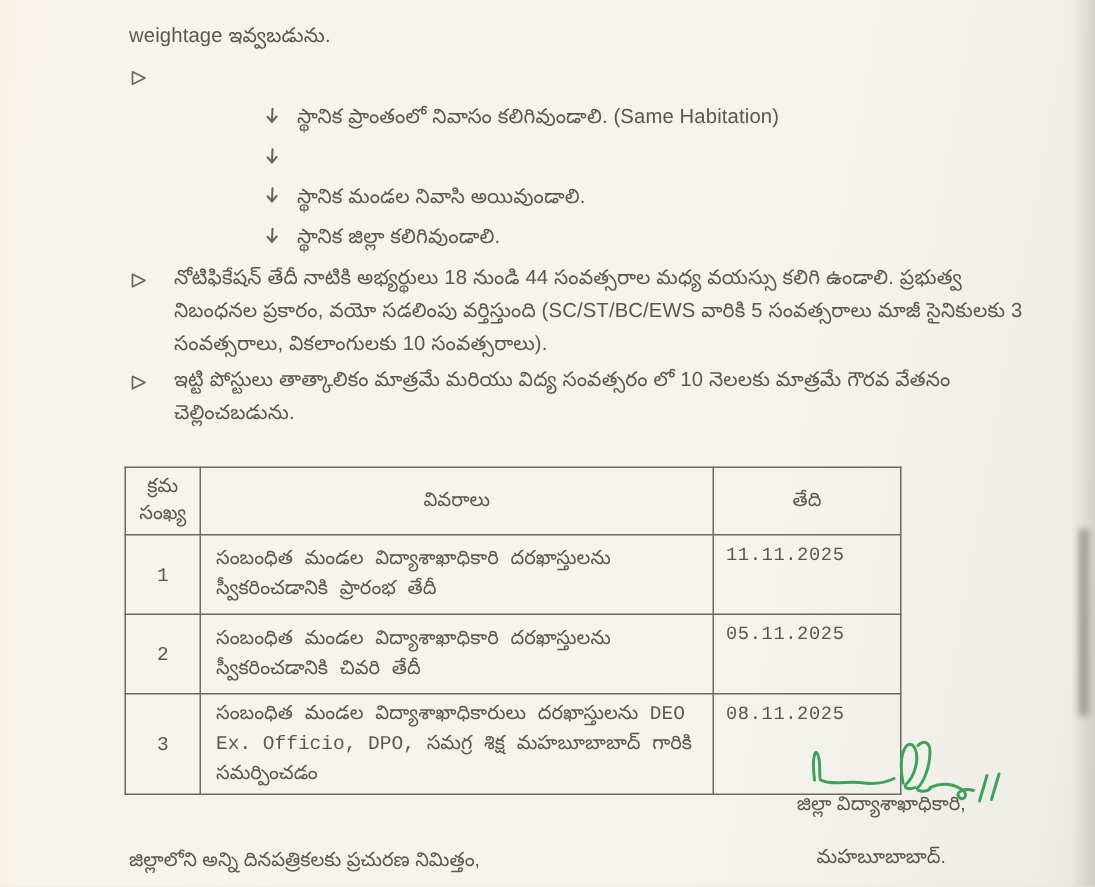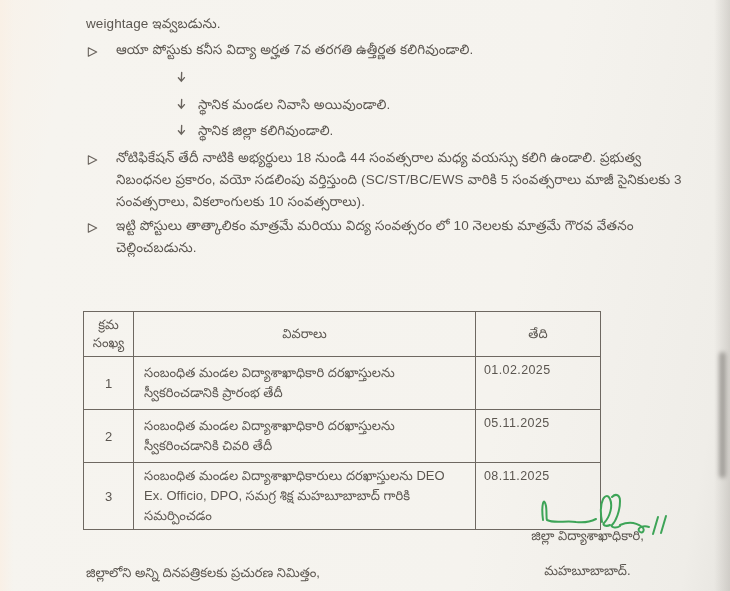--- a/index.html
+++ b/index.html
@@ -31,21 +31,21 @@
   }
   .cont { margin-bottom:4px; }
   .point { display:flex; align-items:flex-start; margin-bottom:2px; }
   .b-ic { flex:0 0 30px; width:30px; padding-top:4px; color:#6a645e; }
   .subs { margin-left:90px; }
   .sub { display:flex; align-items:flex-start; margin-bottom:2px; }
   .s-ic { flex:0 0 22px; width:22px; padding-top:3px; color:#6a645e; }
   .sched {
     position:absolute; left:83px; top:311px; width:517px;
     border-collapse:collapse; table-layout:fixed;
-    font-size:13px; color:var(--ink,#5b5650);
+    font-size:13px; color:var(--ink,#5b5650);font-family:Liberation Mono, monospace;
   }
   .sched th, .sched td { border:1px solid var(--table_border,#6e6861); }
   .sched col.c1 { width:50px; } .sched col.c2 { width:342px; } .sched col.c3 { width:125px; }
   .sched thead th { font-weight:normal; text-align:center; height:40px; padding:2px 4px; line-height:1.35; }
   .sched td { height:44px; }
   td.sl { text-align:center; vertical-align:middle; }
   td.det { padding:3px 10px; line-height:1.55; vertical-align:middle; }
   td.dt { padding:6px 8px 2px 8px; vertical-align:top; font-size:12.5px; letter-spacing:.4px; }
   .sig { position:absolute; right:30px; top:486px; width:225px; text-align:center; font-size:13px; }
   .sig-svg { display:block; margin:0 0 0 58px; }
@@ -64,25 +64,32 @@
 
   <div class="content">
     <div class="cont">weightage ఇవ్వబడును.</div>
 
     <div class="point">
       <span class="b-ic">
         <svg width="13" height="12" viewBox="0 0 14 12">
             <path d="M2.5 1.5 L11.5 6 L2.5 10.5 Z" fill="none" stroke="currentColor" stroke-width="1.2" stroke-linejoin="round"></path>
           </svg>
       </span>
-      <span>ఆయా పోస్టుకు కనీస విద్యా అర్హత 7వ తరగతి ఉత్తీర్ణత కలిగివుండాలి.</span>
     </div>
 
 
     <div class="subs">
+      <div class="sub">
+        <span class="s-ic">
+          <svg width="11" height="14" viewBox="0 0 12 14">
+              <path d="M6.2 1 L5.8 9.8 M2.6 6.8 L5.8 10.6 L9.2 6.6" stroke="currentColor" stroke-width="1.5" fill="none" stroke-linecap="round"></path>
+            </svg>
+        </span>
+        <span>స్థానిక ప్రాంతంలో నివాసం కలిగివుండాలి. (Same Habitation)</span>
+      </div>
       <div class="sub">
         <span class="s-ic">
           <svg width="11" height="14" viewBox="0 0 12 14">
               <path d="M6.2 1 L5.8 9.8 M2.6 6.8 L5.8 10.6 L9.2 6.6" stroke="currentColor" stroke-width="1.5" fill="none" stroke-linecap="round"></path>
             </svg>
         </span>
       </div>
       <div class="sub">
         <span class="s-ic">
           <svg width="11" height="14" viewBox="0 0 12 14">
@@ -131,21 +138,21 @@
       <tr>
         <th>క్రమ సంఖ్య</th>
         <th>వివరాలు</th>
         <th>తేది</th>
       </tr>
     </thead>
     <tbody>
       <tr>
         <td class="sl">1</td>
         <td class="det">సంబంధిత మండల విద్యాశాఖాధికారి దరఖాస్తులను స్వీకరించడానికి ప్రారంభ తేదీ</td>
-        <td class="dt">01.02.2025</td>
+        <td class="dt">11.11.2025</td>
       </tr>
       <tr>
         <td class="sl">2</td>
         <td class="det">సంబంధిత మండల విద్యాశాఖాధికారి దరఖాస్తులను స్వీకరించడానికి చివరి తేదీ</td>
         <td class="dt">05.11.2025</td>
       </tr>
       <tr>
         <td class="sl">3</td>
         <td class="det">సంబంధిత మండల విద్యాశాఖాధికారులు దరఖాస్తులను DEO Ex. Officio, DPO, సమగ్ర శిక్ష మహబూబాబాద్ గారికి సమర్పించడం</td>
         <td class="dt">08.11.2025</td>

